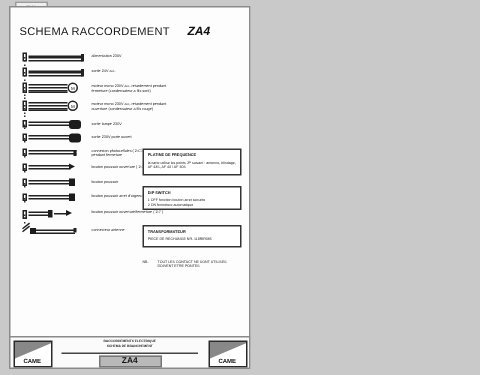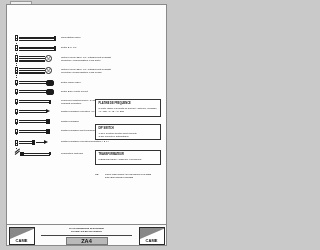--- a/index.html
+++ b/index.html
@@ -35,20 +35,24 @@
 </style>
 </head>
 <body>
 
 <div id="tab">
   <div id="tabtxt">ZA4 fr</div>
 </div>
 
 <div id="page">
 
+  <div id="titlerow">
+    <div id="title">SCHEMA RACCORDEMENT</div>
+    <div id="model">ZA4</div>
+  </div>
 
   <div id="legend">
 
     <div class="row">
       <div class="term" style="top:0px;height:6px;">
           <i></i>
           <i></i>
           <i></i>
         </div>
       <div class="cable" style="left:4px;top:1.6px;width:36px;"></div>

